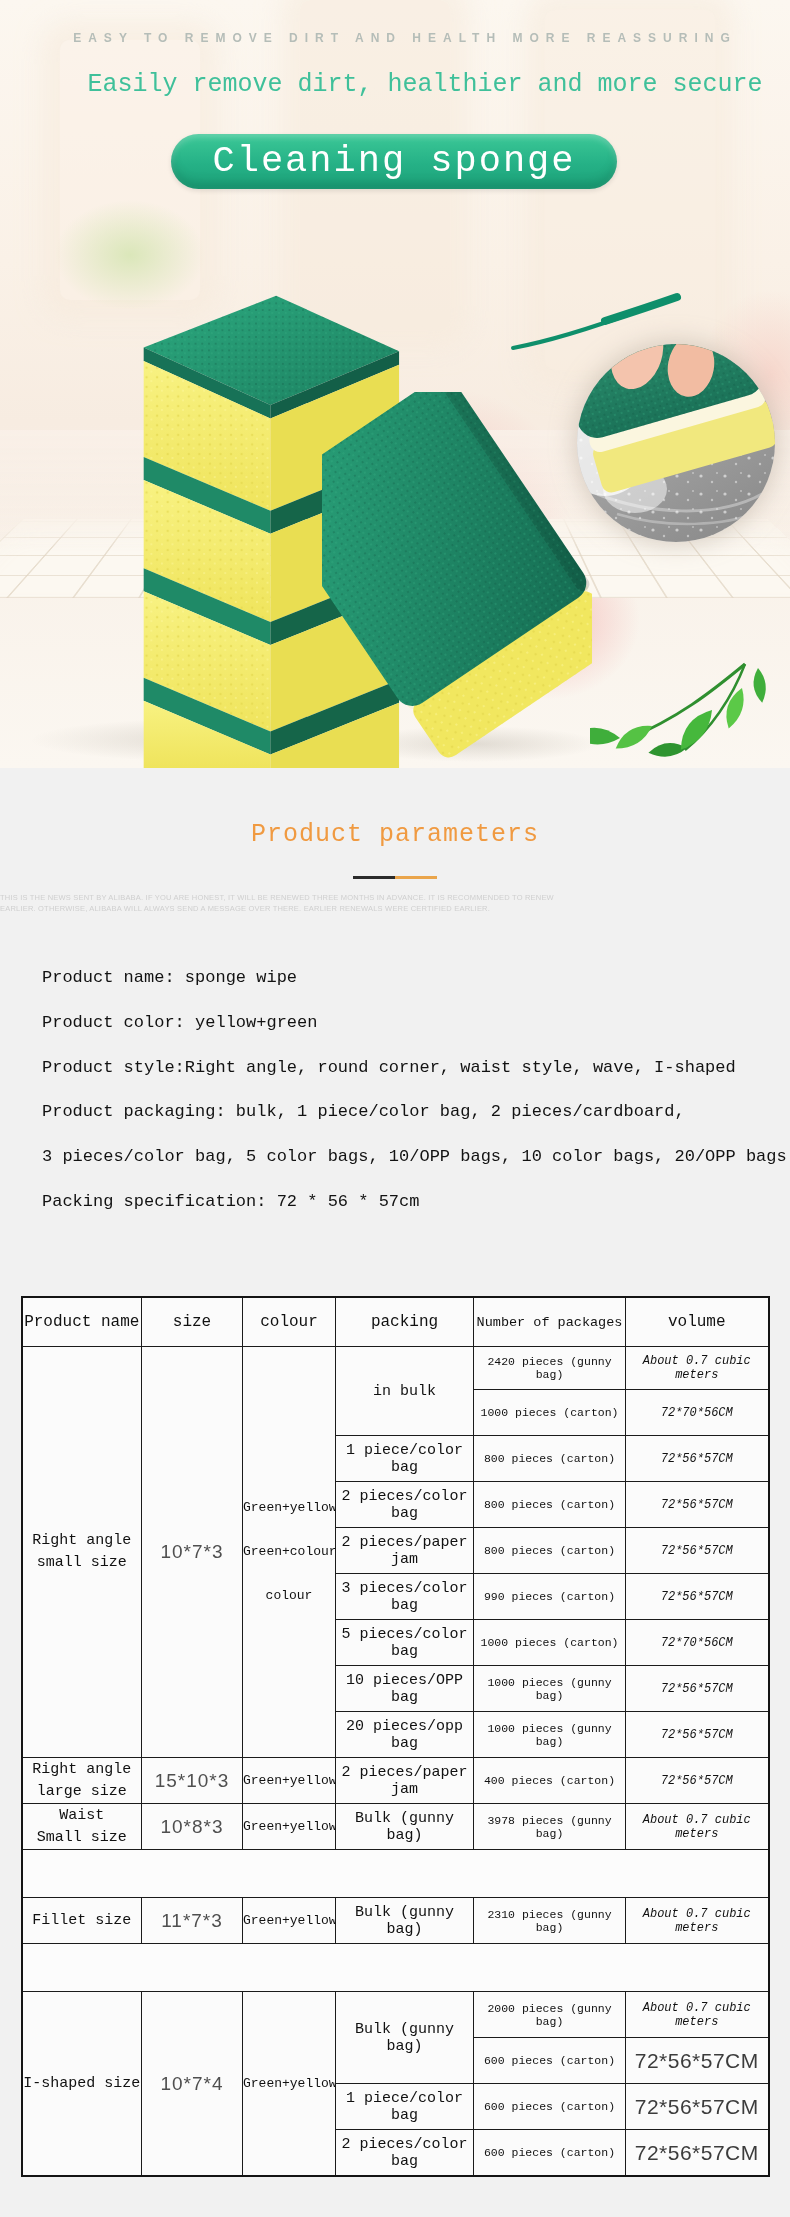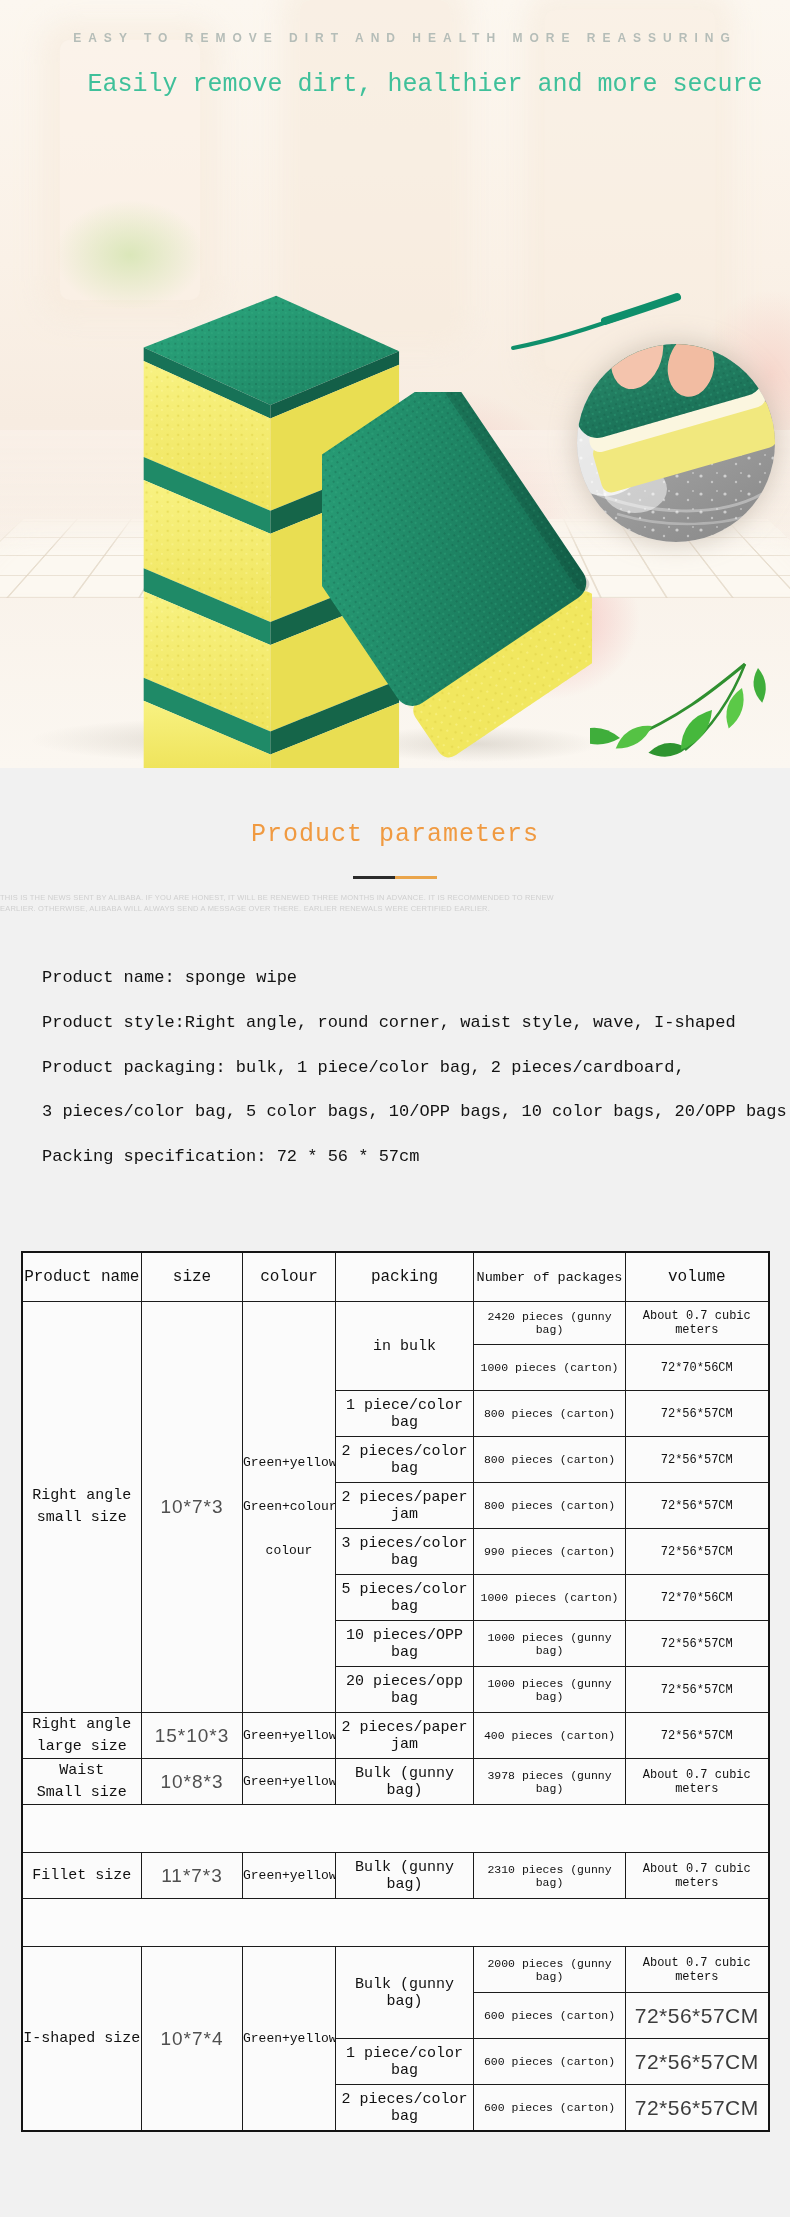--- a/index.html
+++ b/index.html
@@ -74,40 +74,43 @@
   .spec tbody tr{height:46px;}
   .spec tbody tr.r-first{height:43px;}
   .spec tbody tr.r-spacer{height:48px;}
   .spec th{font-size:16px;color:#111;font-family:Liberation Mono, monospace;}
   .spec th:nth-child(5){font-size:13.5px;}
   .c-name{font-size:15px;color:#111;line-height:22px;}
   .c-size{font-family:var(--sans);font-size:19px;color:#4f4f4f;letter-spacing:1px;}
   .c-colour{font-size:13px;color:#111;line-height:22px;}
   .c-pack{font-size:15px;color:#111;}
   .c-num{font-size:11.5px;color:#111;}
-  .c-vol{font-size:12px;color:#111;}
+  .c-vol{font-size:12px;color:#111;font-style:italic;}
   .c-vol-big{font-family:var(--sans);font-size:21px;color:#3c3c3c;letter-spacing:.5px;}
   .c-spacer{background:#fcfcfc;}
 </style>
 </head>
 <body>
 
 <section class="photo">
   <div class="pane p1"></div>
   <div class="pane p2"></div>
   <div class="pane p3"></div>
   <div class="blob green1"></div>
   <div class="blob pink1"></div>
   <div class="blob pink2"></div>
   <div class="blob pink3"></div>
   <div class="tile-floor"></div>
   <div class="floor-fade"></div>
 
   <div class="hero-text tagline" style="position:absolute;">EASY TO REMOVE DIRT AND HEALTH MORE REASSURING</div>
   <div class="hero-text subtitle" style="position:absolute;">Easily remove dirt, healthier and more secure</div>
+  <div class="banner">
+    <span>Cleaning sponge</span>
+  </div>
 
   <div class="shadow s1"></div>
   <div class="shadow s2"></div>
 
   <svg class="stack-svg" width="360" height="480" viewBox="0 0 360 500">
     <defs>
       <linearGradient id="grnTop" x1="0" y1="0" x2="1" y2="1">
         <stop offset="0" stop-color="#2ca97f"></stop>
           <stop offset="1" stop-color="#1c8060"></stop>
       </linearGradient>
@@ -226,20 +229,21 @@
 <section class="params">
   <h2>Product parameters</h2>
   <div class="divider">
     <span class="d-dark"></span><span class="d-orange"></span>
   </div>
   <p class="disc first">THIS IS THE NEWS SENT BY ALIBABA. IF YOU ARE HONEST, IT WILL BE RENEWED THREE MONTHS IN ADVANCE. IT IS RECOMMENDED TO RENEW</p>
   <p class="disc">EARLIER. OTHERWISE, ALIBABA WILL ALWAYS SEND A MESSAGE OVER THERE. EARLIER RENEWALS WERE CERTIFIED EARLIER.</p>
 
   <div class="details">
     <div>Product name: sponge wipe</div>
+    <div>Product color: yellow+green</div>
     <div>Product style:Right angle, round corner, waist style, wave, I-shaped</div>
     <div>Product packaging: bulk, 1 piece/color bag, 2 pieces/cardboard,</div>
     <div>3 pieces/color bag, 5 color bags, 10/OPP bags, 10 color bags, 20/OPP bags</div>
     <div>Packing specification: 72 * 56 * 57cm</div>
   </div>
 
   <table class="spec">
     <colgroup id="spec-cols">
         <col style="width: 120px;">
         <col style="width: 101px;">

